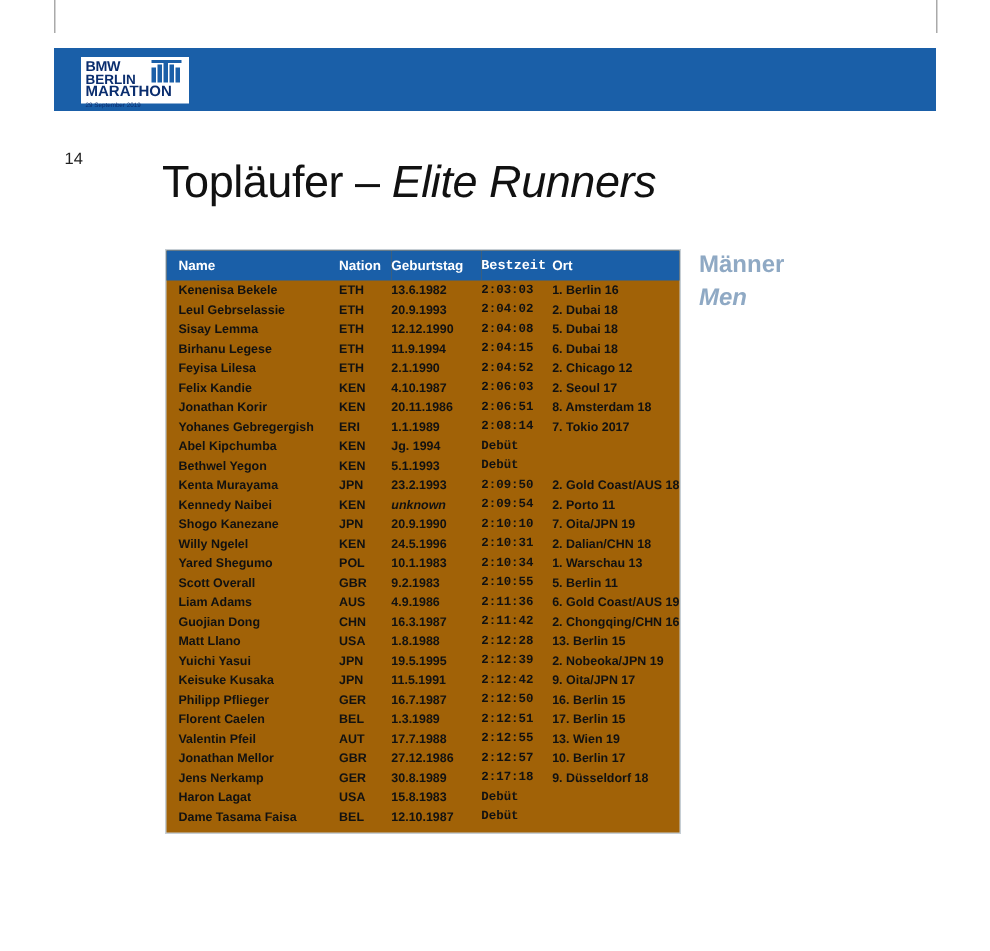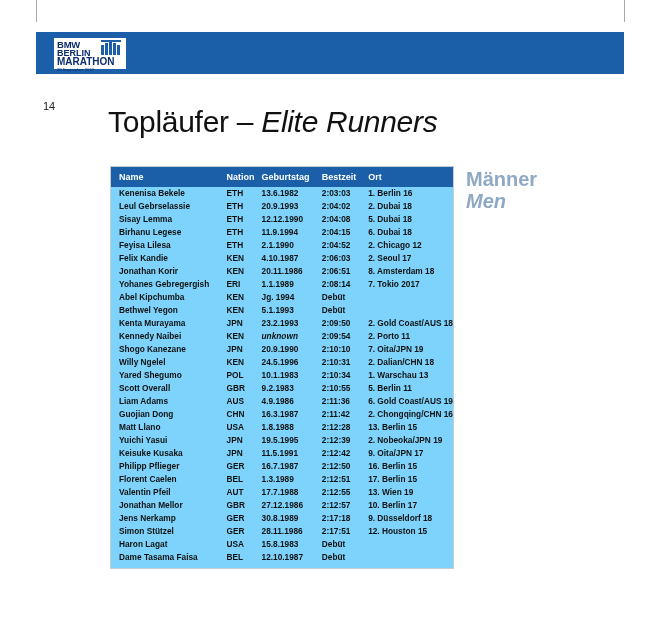--- a/index.html
+++ b/index.html
@@ -109,21 +109,21 @@
     white-space: nowrap;
   }
   .title .ital {
     font-style: italic;
     margin-top: 36px;
   }
   .table-wrap {
     position: absolute;
     left: 110px; top: 166px;
     width: 344px;
-    background: #7dd3fc;
+    background: #a16207;
     border: 1px solid #c6ced4;
     padding: 0 0 4px 0;
   }
   table.elite {
     border-collapse: collapse;
     width: 100%;
     font-size: 8.3px;
     color: #111111;
   }
   table.elite thead th {
@@ -138,28 +138,28 @@
   table.elite tbody td {
     padding: 0.8px 0 0.8px 0;
     font-weight: bold;
     white-space: nowrap;
     vertical-align: top;
     line-height: 11.4px;
   }
   .c-name   { width: 118px; padding-left: 8px !important; }
   .c-nation { width: 36px; }
   .c-birth  { width: 62px; }
-  .c-best   { width: 48px; }
+  .c-best   { width: 48px; font-family: Liberation Mono, monospace; }
   .c-place  { width: 80px; }
   th.c-name { padding-left: 8px !important; }
   .italic-cell { font-style: italic; font-weight: bold; }
   .side-label {
     position: absolute;
     left: 466px;
-    font-size: 20px;
+    font-size: 16px;
     font-weight: bold;
     color: #8fa9c4;
     letter-spacing: 0px;
   }
   .side-label.de { top: 168px; }
   .side-label.en { top: 190px; font-style: italic; }
 </style>
 </head>
 <body>
 
@@ -384,27 +384,20 @@
             <td class="c-place">10. Berlin 17</td>
           </tr>
           <tr>
             <td class="c-name">Jens Nerkamp</td>
             <td class="c-nation">GER</td>
             <td class="c-birth">30.8.1989</td>
             <td class="c-best">2:17:18</td>
             <td class="c-place">9. Düsseldorf 18</td>
           </tr>
           <tr>
-            <td class="c-name">Simon Stützel</td>
-            <td class="c-nation">GER</td>
-            <td class="c-birth">28.11.1986</td>
-            <td class="c-best">2:17:51</td>
-            <td class="c-place">12. Houston 15</td>
-          </tr>
-          <tr>
             <td class="c-name">Haron Lagat</td>
             <td class="c-nation">USA</td>
             <td class="c-birth">15.8.1983</td>
             <td class="c-best">Debüt</td>
             <td class="c-place"></td>
           </tr>
           <tr>
             <td class="c-name">Dame Tasama Faisa</td>
             <td class="c-nation">BEL</td>
             <td class="c-birth">12.10.1987</td>

